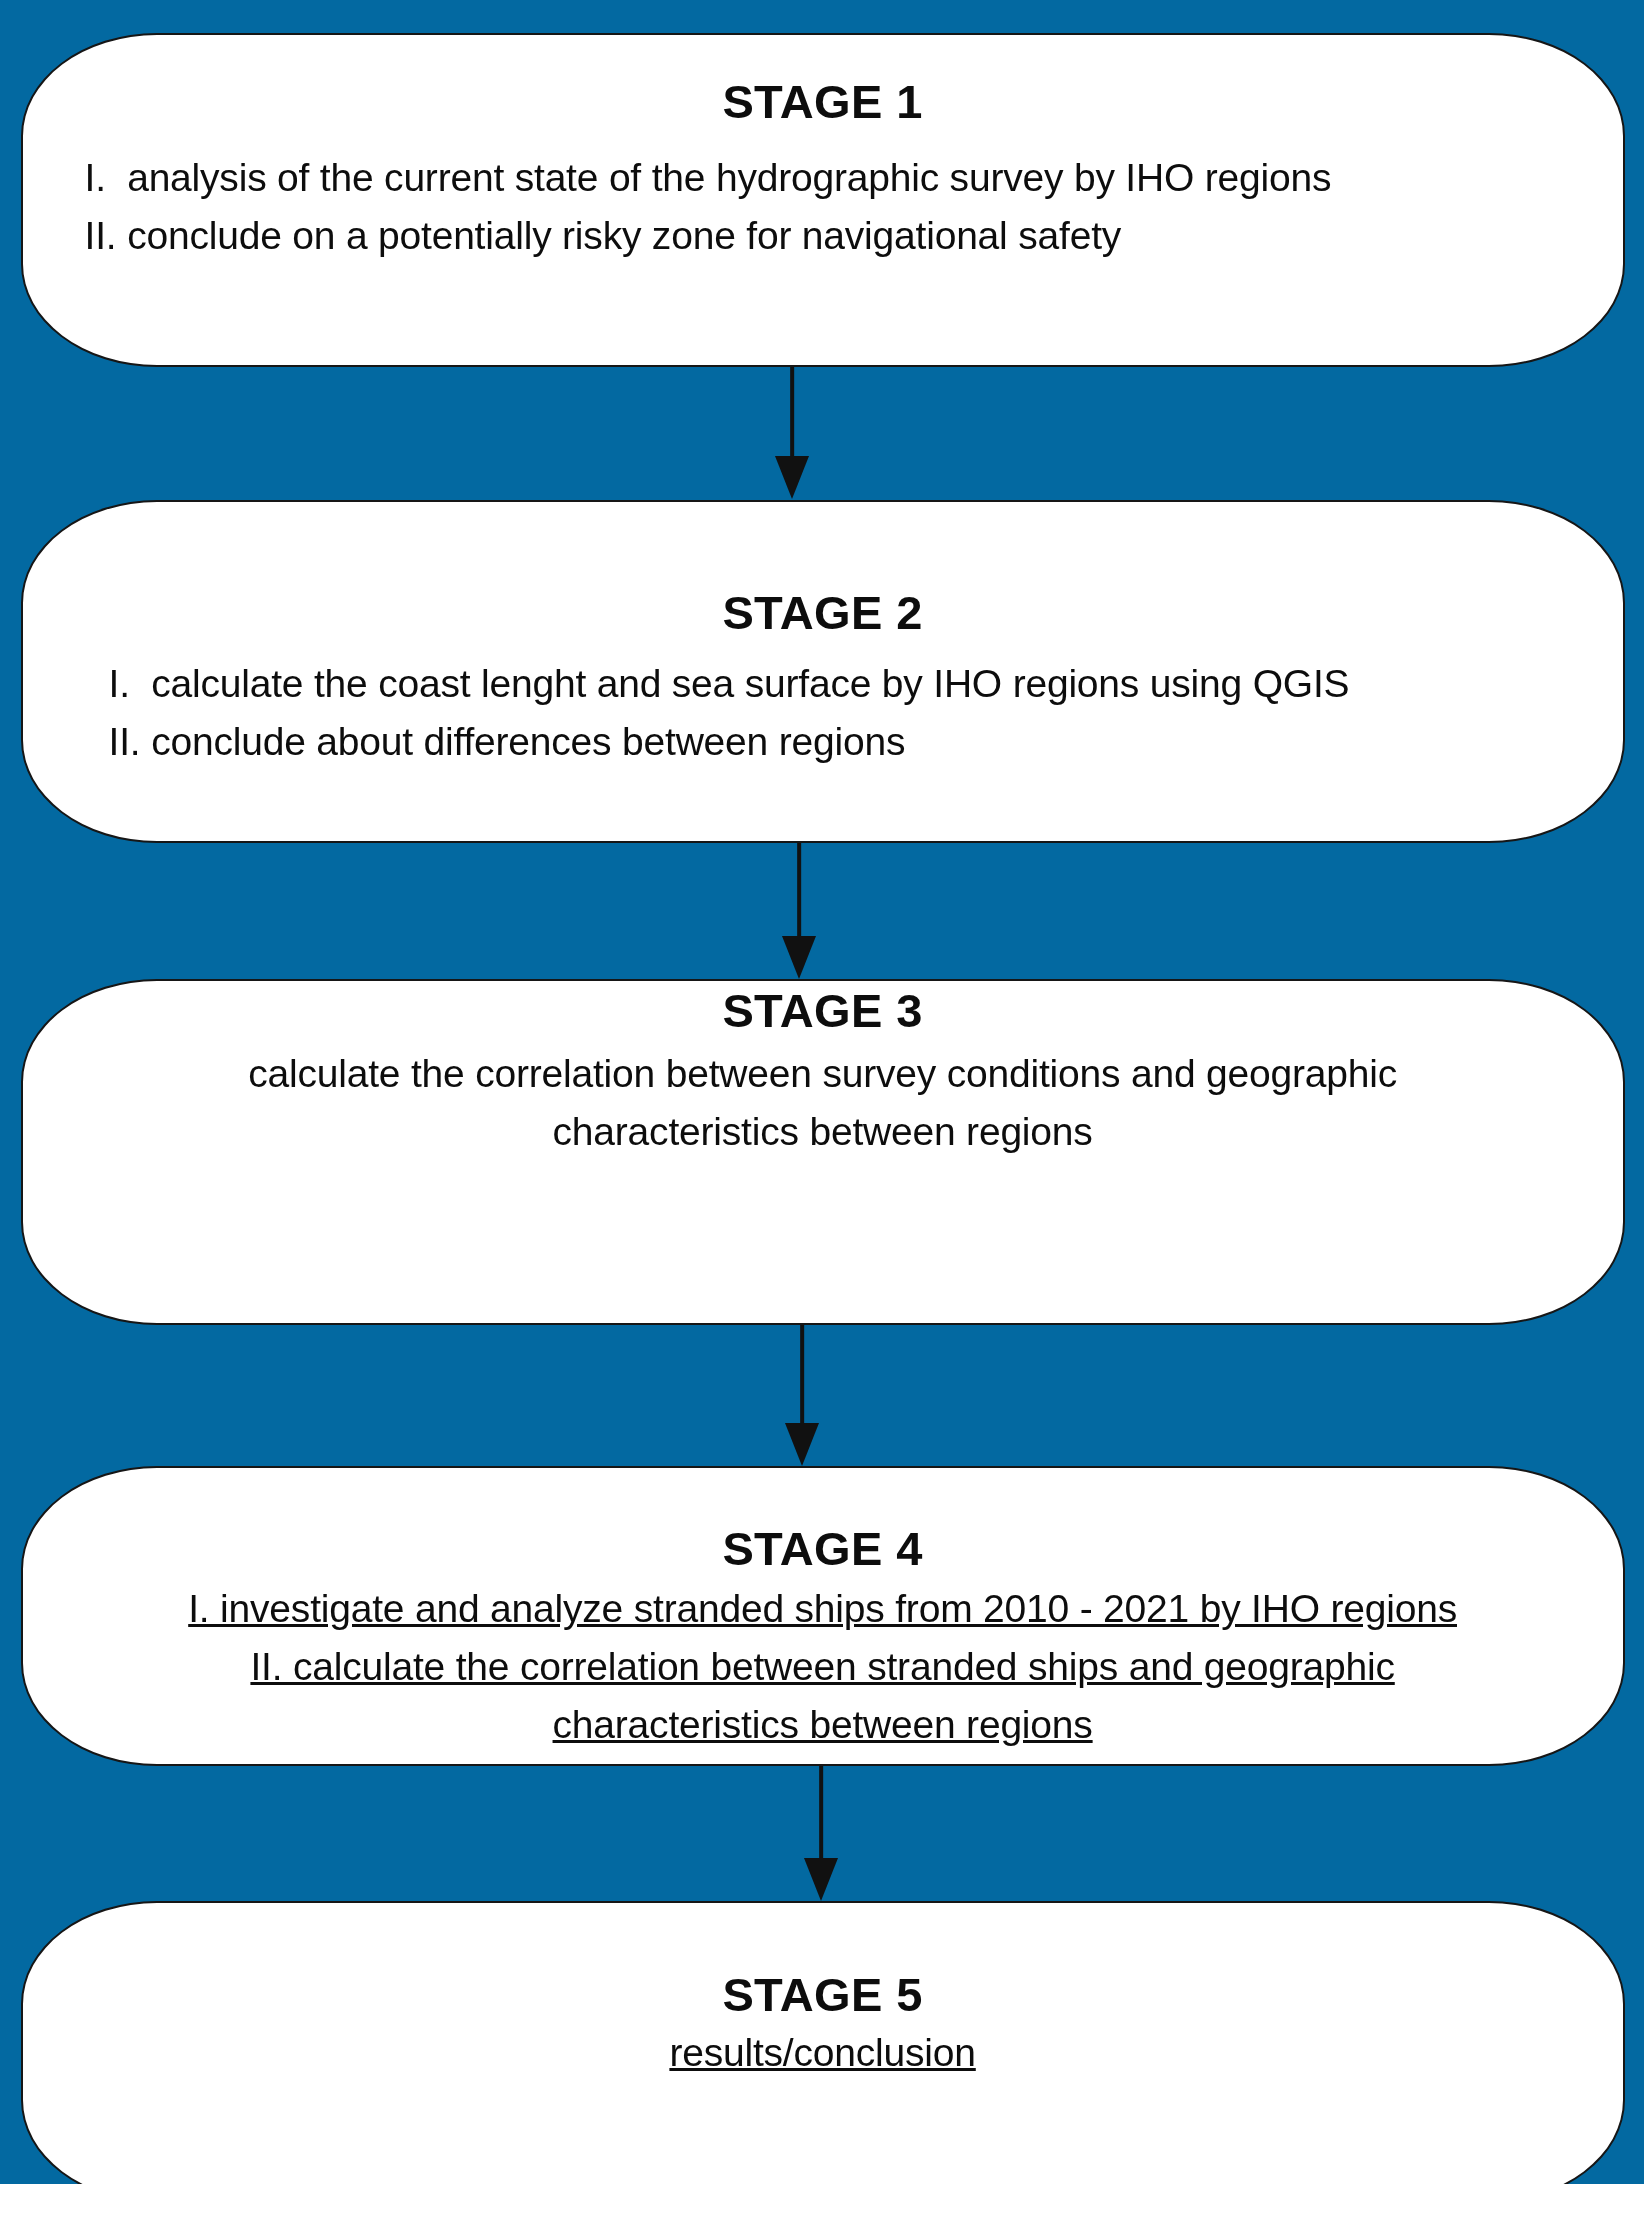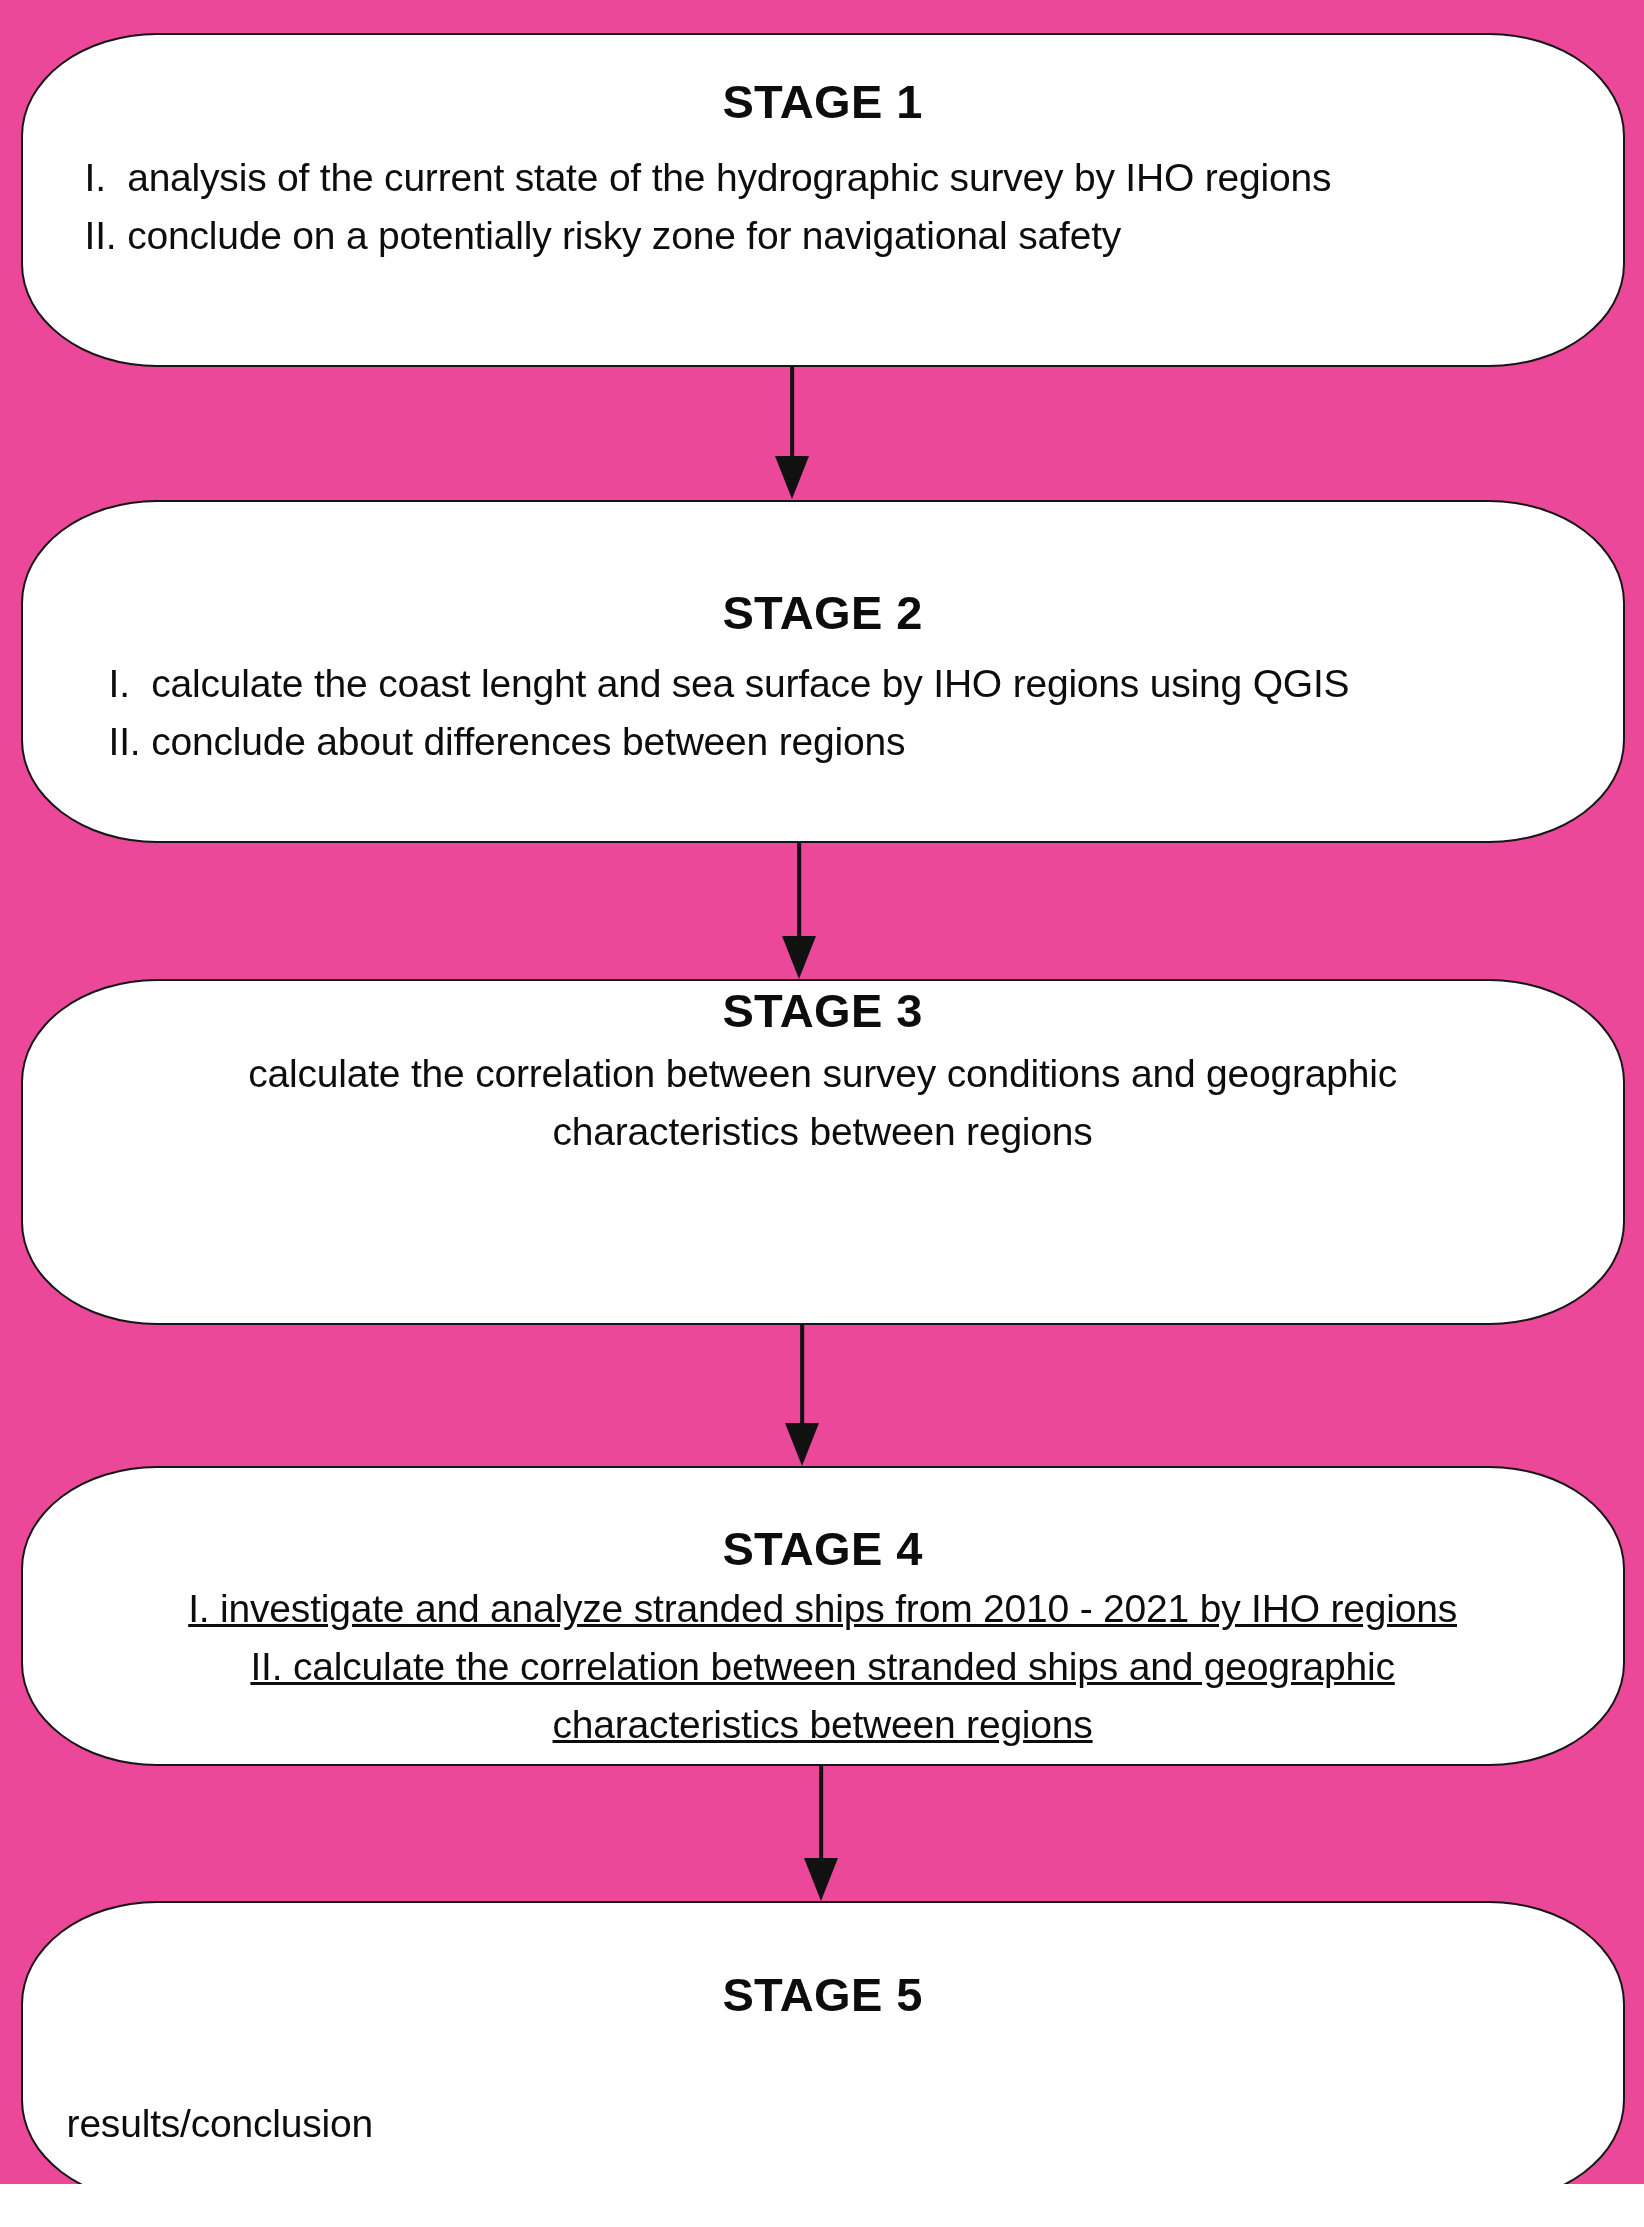--- a/index.html
+++ b/index.html
@@ -1,20 +1,20 @@
 <!DOCTYPE html>
 <html style="font-size:11.8px"><head>
 <meta charset="utf-8">
 <style>
   html,body{margin:0;padding:0;background:#ffffff;}
   .canvas{
     position:relative;
     width:1645px;
     height:2184px;
-    background:#ec4899;
+    background:#0369a1;
     font-family:"Liberation Sans",sans-serif;
     color:#0d0d0d;
     overflow:hidden;
   }
   .stage{
     position:absolute;
     left:20.6px;
     width:1604px;
     box-sizing:border-box;
     background:#ffffff;
@@ -39,21 +39,21 @@
     font-size:39px;
     line-height:58px;
     letter-spacing:-0.2px;
     color:#0d0d0d;
   }
   .lines .line{white-space:pre-wrap;}
   #s1 .lines{margin-top:17.6px;padding:0 29px 0 62px;text-align:left;}
   #s2 .lines{margin-top:13.2px;padding:0 29px 0 62px;text-align:left;margin-left:24px;}
   #s3 .lines{margin-top:5px;padding:0 59px;text-align:center;}
   #s4 .lines{margin-top:2.2px;padding:0 37px;text-align:center;text-decoration:underline;}
-  #s5 .lines{margin-top:71px;padding:0 44px;}
+  #s5 .lines{padding:0 44px;text-align:center;text-decoration:underline;}
   .arrow{position:absolute;width:38px;}
   #a1{left:773px;top:367px;height:132px;}
   #a2{left:780px;top:843px;height:136px;}
   #a3{left:783px;top:1325px;height:141px;}
   #a4{left:802px;top:1766px;height:135px;}
   .arrow .shaft{
     position:absolute;
     left:50%;
     transform:translateX(-50%);
     top:0;

